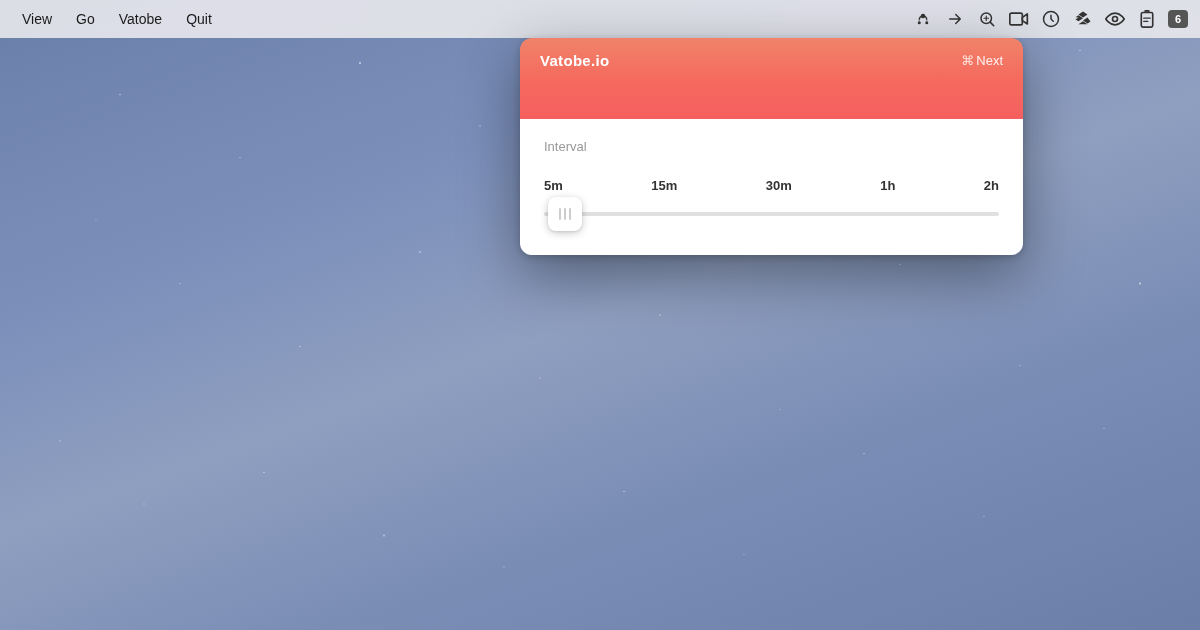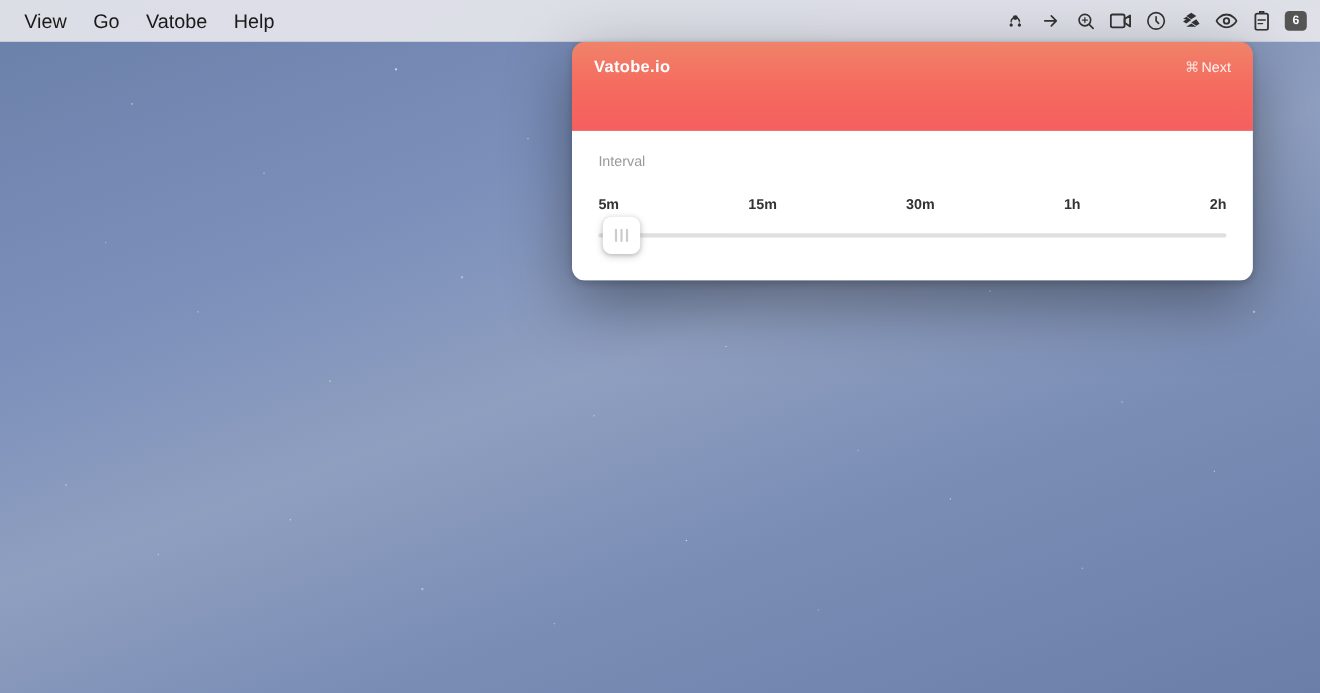--- a/index.html
+++ b/index.html
@@ -73,21 +73,21 @@
     }
 
     .menubar-left {
       display: flex;
       align-items: center;
       gap: 4px;
     }
 
     .menubar-item {
       padding: 4px 10px;
-      font-size: 18px;
+      font-size: 14px;
       font-weight: 400;
       color: #1a1a1a;
       border-radius: 4px;
       cursor: pointer;
     }
 
     .menubar-right {
       margin-left: auto;
       display: flex;
       align-items: center;
@@ -104,21 +104,21 @@
       font-size: 14px;
       cursor: pointer;
       border-radius: 3px;
     }
 
     
     .popup {
       position: absolute;
       top: 38px;
       left: 520px;
-      width: 619px;
+      width: 503px;
       border-radius: 12px;
       overflow: hidden;
       box-shadow: 0 20px 60px rgba(0,0,0,0.4), 0 2px 8px rgba(0,0,0,0.2);
       z-index: 200;
     }
 
     
     .popup-top {
       background: linear-gradient(180deg, #f0836a 0%, #f56b5e 50%, #f55f5f 100%);
       padding: 0 20px 30px 20px;
@@ -260,21 +260,21 @@
 </head>
 <body>
 
 <div class="desktop"></div>
 
 <div class="menubar">
   <div class="menubar-left">
     <div class="menubar-item">View</div>
     <div class="menubar-item">Go</div>
     <div class="menubar-item">Vatobe</div>
-    <div class="menubar-item">Help</div>
+    <div class="menubar-item">Quit</div>
   </div>
   <div class="menubar-right">
 
     <div class="menubar-icon">
       <svg width="18" height="18" viewBox="0 0 24 24" fill="none">
         <circle cx="12" cy="8" r="3" fill="#333"></circle>
         <path d="M7 13c0-2.76 2.24-5 5-5s5 2.24 5 5" stroke="#333" stroke-width="2" fill="none"></path>
         <circle cx="7" cy="17" r="2" fill="#333"></circle>
         <circle cx="17" cy="17" r="2" fill="#333"></circle>
         <path d="M7 15v-1M17 15v-1" stroke="#333" stroke-width="1.5"></path>

